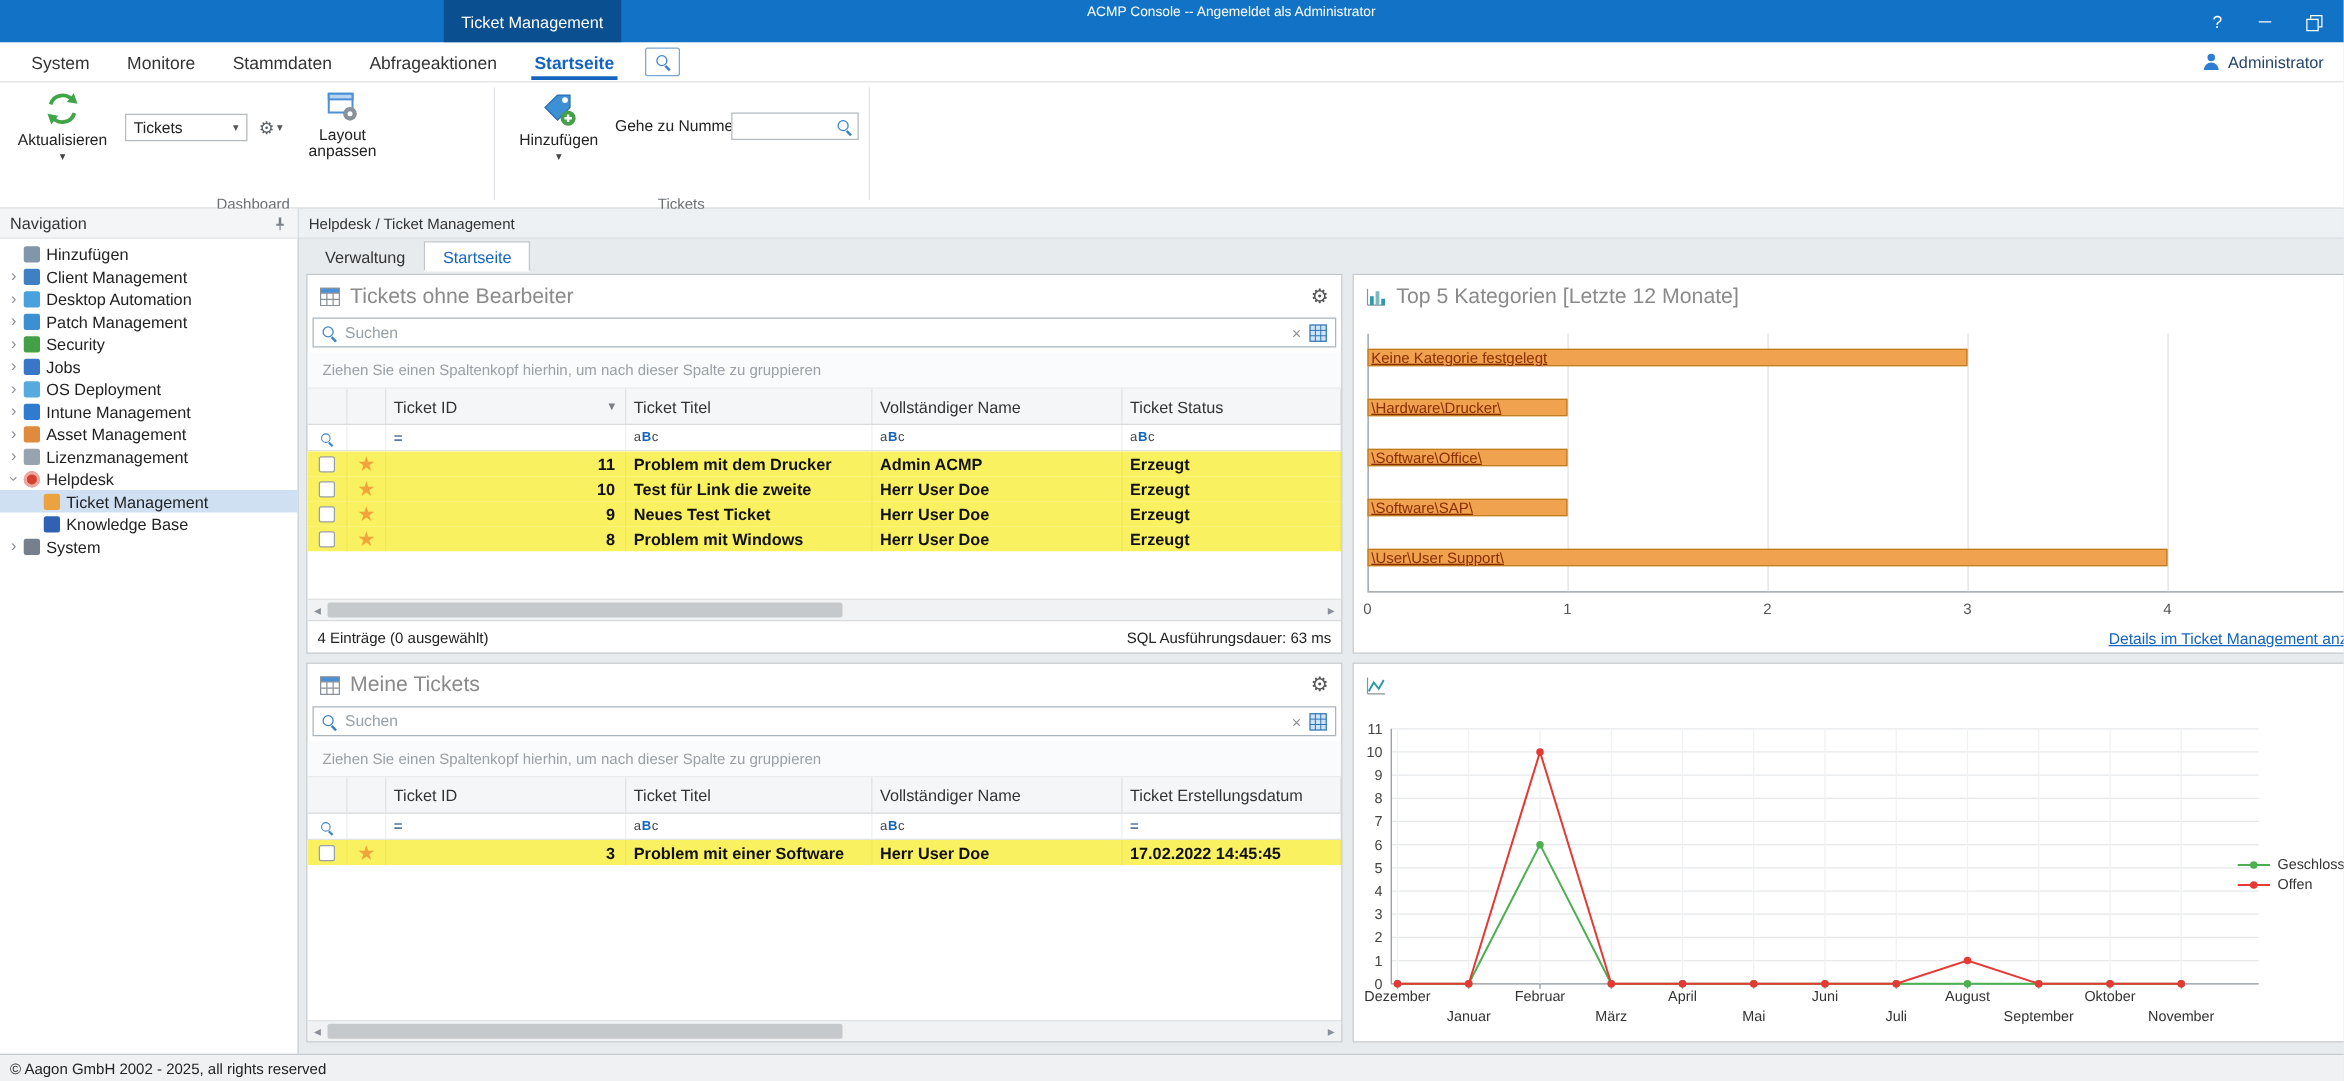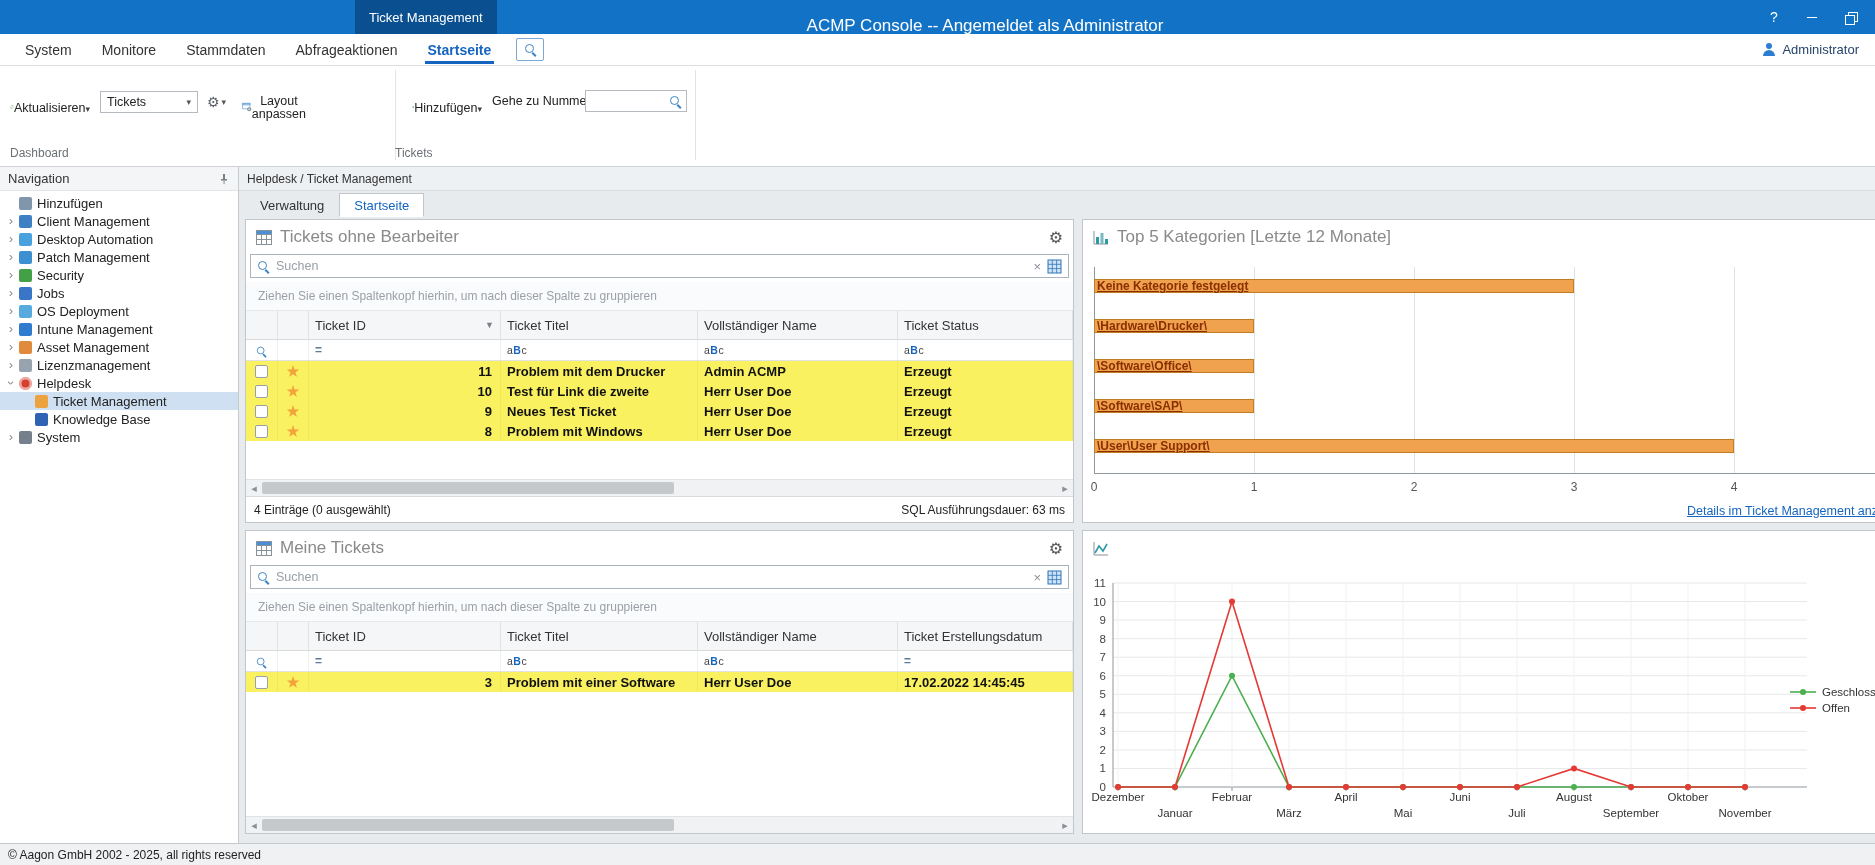--- a/index.html
+++ b/index.html
@@ -3,22 +3,22 @@
 <meta charset="utf-8">
 <style>
   *{margin:0;padding:0;box-sizing:border-box}
   html,body{width:1875px;height:865px;overflow:hidden;background:#e8ebee;
     font-family:"Liberation Sans",sans-serif;position:relative;-webkit-font-smoothing:antialiased}
 
   
   #titlebar{position:absolute;left:0;top:0;width:1875px;height:34px;background:#1273c6;color:#fff}
   .tb-tab{position:absolute;left:355px;top:0;height:34px;min-width:118px;padding:0 14px;background:#0a4f90;
     display:flex;align-items:center;justify-content:center;font-size:13px}
-  .tb-title{position:absolute;left:95px;right:0;top:16px;height:20px;display:flex;align-items:center;
-    justify-content:center;font-size:17px;pointer-events:none}
+  .tb-title{position:absolute;left:95px;right:0;top:0;height:20px;display:flex;align-items:center;
+    justify-content:center;font-size:11px;pointer-events:none}
   .tb-controls{position:absolute;right:6px;top:0;height:34px;display:flex;align-items:center}
   .tb-btn{width:38px;height:34px;display:flex;align-items:center;justify-content:center;font-size:14px;cursor:default}
   .min-ico{display:inline-block;width:10px;height:1px;background:#fff}
   .restore-ico{position:relative;width:11px;height:11px;display:inline-block}
   .restore-ico::before{content:"";position:absolute;left:3px;top:0;width:8px;height:8px;border:1px solid #fff}
   .restore-ico::after{content:"";position:absolute;left:0;top:3px;width:8px;height:8px;border:1px solid #fff;background:#1273c6}
 
   
   #menubar{position:absolute;left:0;top:34px;width:1875px;height:32px;background:#fff;
     border-bottom:1px solid #dadde0;display:flex;align-items:center;padding-left:10px}
@@ -35,36 +35,36 @@
 
   
   .mag{position:relative;display:inline-block;width:13px;height:13px;flex:none}
   .mag::before{content:"";position:absolute;left:1px;top:1px;width:7px;height:7px;border:1.7px solid #3b82c4;border-radius:50%}
   .mag::after{content:"";position:absolute;left:9.4px;top:9.4px;width:4.5px;height:1.9px;background:#3b82c4;
     transform:rotate(45deg);transform-origin:0 0}
   .mag.small{width:11px;height:11px;transform:scale(.85);transform-origin:left center}
 
   
   #ribbon{position:absolute;left:0;top:66px;width:1875px;height:101px;background:#fff;border-bottom:1px solid #cfd2d6}
-  .rb-big{position:absolute;top:4px;height:76px;display:flex;align-items:center;
+  .rb-big{position:absolute;top:4px;height:76px;display:flex;flex-direction:column;align-items:center;
     font-size:12.5px;color:#222;text-align:center;cursor:default}
   .rb-big .rb-ico{margin-top:2px;margin-bottom:4px}
   .rb-label{line-height:13px}
   .rb-caret{font-size:9px;color:#444;line-height:9px;margin-top:2px}
   .rb-combo{position:absolute;height:22px;border:1px solid #b4bac0;background:#fff;display:flex;align-items:center;
     padding:0 6px;font-size:12.5px;color:#222;gap:6px}
   .rb-combo .caret{margin-left:auto;font-size:9px;color:#555}
   .rb-gearbtn{position:absolute;height:22px;display:flex;align-items:center;font-size:14px;color:#5a6067;gap:2px;
     padding:0 3px;border:1px solid transparent}
   .rb-gearbtn .caret{font-size:9px;color:#555}
   .rb-inline{position:absolute;font-size:12.5px;color:#222;line-height:22px}
   .rb-input{position:absolute;height:22px;border:1px solid #b4bac0;background:#fff;display:flex;align-items:center;padding:0 4px}
   .rb-input input{flex:1;width:70px;border:none;outline:none;font-size:12.5px;font-family:inherit}
   .rb-sep{position:absolute;top:4px;bottom:6px;width:1px;background:#e1e4e7}
-  .rb-grouplabel{position:absolute;top:80px;height:16px;font-size:12px;color:#6b7075}
+  .rb-grouplabel{position:absolute;top:90px;height:16px;text-align:center;font-size:12px;color:#6b7075}
 
   
   #sidebar{position:absolute;left:0;top:167px;width:239px;height:676px;background:#fff;border-right:1px solid #c6cace}
   #nav-header{height:24px;display:flex;align-items:center;padding:0 8px;font-size:13px;color:#333;
     background:#f3f5f7;border-bottom:1px solid #e2e5e8}
   #nav-header svg{margin-left:auto}
   #nav-list{padding-top:3px}
   .nav-item{height:18px;display:flex;align-items:center;font-size:13px;color:#222;white-space:nowrap;cursor:default}
   .nav-item.selected{background:#cfe0f3}
   .expander{width:14px;text-align:center;color:#8a8f94;font-size:13px;flex:none;line-height:14px}
@@ -116,21 +116,21 @@
   .hthumb{position:absolute;top:2px;height:12px;background:#c6c9cc;border-radius:2px}
   .gfooter{height:26px;border-top:1px solid #d8dadc;display:flex;align-items:center;justify-content:space-between;
     padding:0 8px;font-size:12px;color:#222;flex:none}
 
   
   .barplot{position:absolute;left:11px;top:47px;right:0;height:207px}
   .baxis-y{position:absolute;left:0;top:0;bottom:1px;width:1px;background:#8f969c}
   .baxis-x{position:absolute;left:0;right:0;bottom:0;height:1px;background:#8f969c}
   .bgrid{position:absolute;top:0;bottom:1px;width:1px;background:#dfe2e5}
   .hbar{position:absolute;height:14px}
-  .hbar-label{position:absolute;height:14px;line-height:14px;font-size:12px;font-weight:700;text-decoration:underline;
+  .hbar-label{position:absolute;height:14px;line-height:14px;font-size:12px;font-weight:400;text-decoration:underline;
     white-space:nowrap;padding-left:3px;cursor:default}
   .btick{position:absolute;top:213px;font-size:12px;color:#555;transform:translateX(-50%)}
   .details-link{position:absolute;right:3px;top:284px;font-size:12.5px;color:#1565c0;text-decoration:underline;
     white-space:nowrap;cursor:default}
 
   
   .linechart{position:absolute;overflow:visible}
   .lg{position:absolute;display:flex;flex-direction:column;gap:4px}
   .lg-entry{display:flex;align-items:center;gap:6px;font-size:11.5px;color:#333;white-space:nowrap}
 

